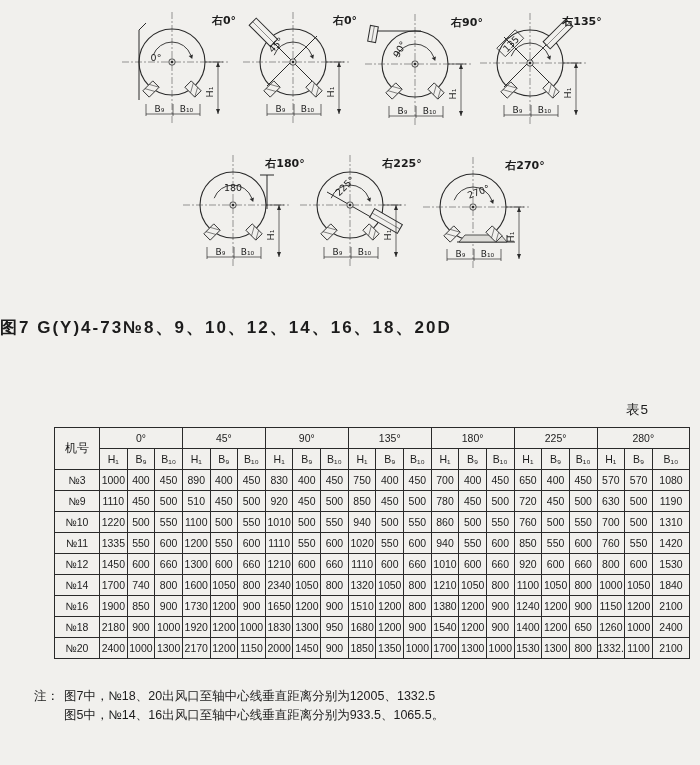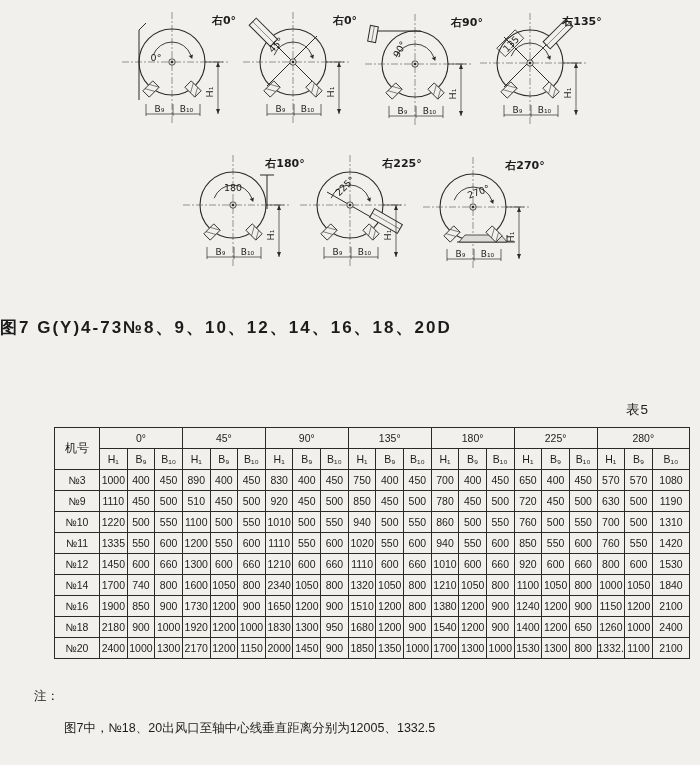--- a/index.html
+++ b/index.html
@@ -29,21 +29,21 @@
     border:1px solid #2a2a2a;text-align:center;vertical-align:middle;
     padding:0;height:20px;font-weight:normal;white-space:nowrap;overflow:hidden;
   }
   th.corner{font-size:12px;width:45px;}
   .notes{
     position:absolute;top:687px;left:34px;width:660px;
     font-size:12.5px;line-height:18.5px;
   }
   .notes-row{display:flex;}
   .notes-prefix{flex:0 0 30px;}
-  .notes-body{flex:1;margin-top:32px;}
+  .notes-body{flex:1;}
 </style>
 </head>
 <body>
 
 <div class="page">
 
   <svg class="fan" style="left:110px;top:2px" width="150" height="140" viewBox="0 0 150 140">
       <line x1="12" y1="60" x2="118" y2="60" stroke="#555" stroke-width="0.6" stroke-dasharray="7 2 2 2"></line>
       <line x1="62" y1="10" x2="62" y2="122" stroke="#555" stroke-width="0.6" stroke-dasharray="7 2 2 2"></line>
       <circle cx="62" cy="60" r="33" fill="none" stroke="#2b2b2b" stroke-width="1.1"></circle>
@@ -598,17 +598,18 @@
           </tr>
         </tbody>
       </table>
   </div>
 
   <div class="notes">
     <div class="notes-row">
       <span class="notes-prefix">注：</span>
       <div class="notes-body">
         <div>图7中，№18、20出风口至轴中心线垂直距离分别为12005、1332.5</div>
+        <div>图5中，№14、16出风口至轴中心线垂直距离分别为933.5、1065.5。</div>
       </div>
     </div>
   </div>
 
 </div>
 
 </body></html>

